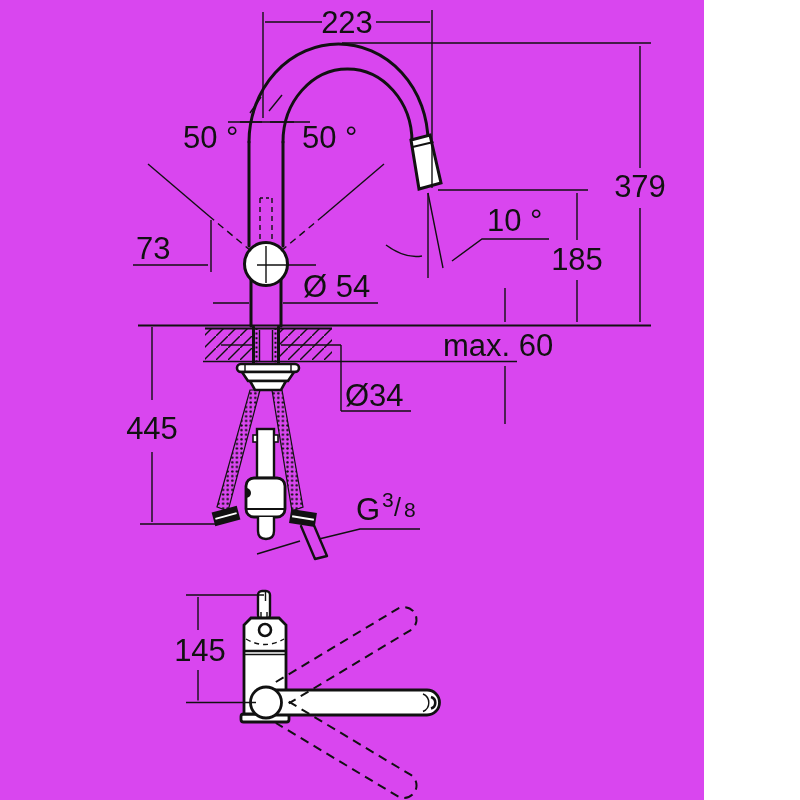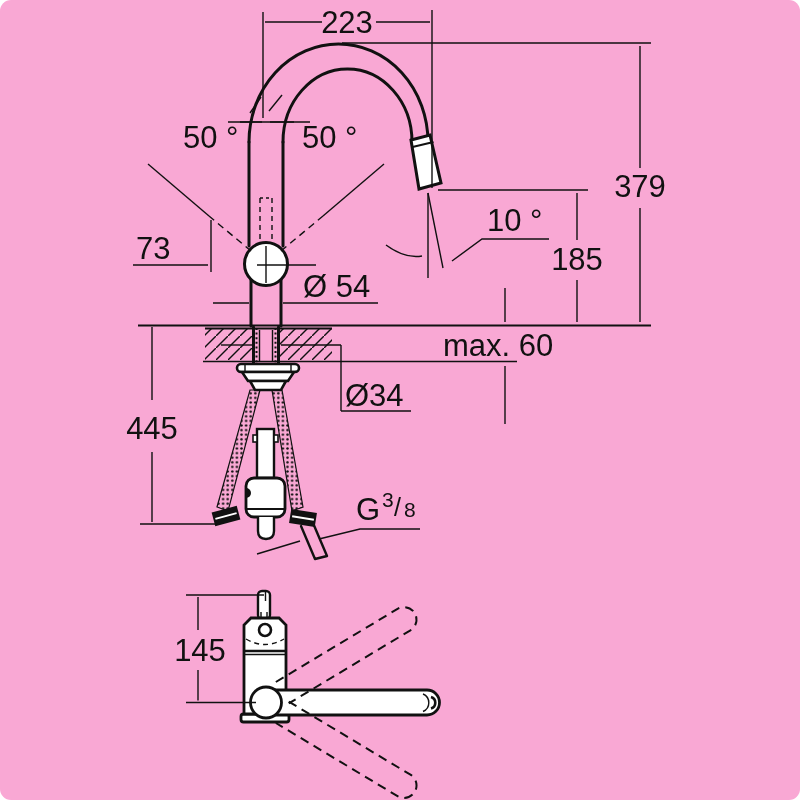--- a/index.html
+++ b/index.html
@@ -1,16 +1,16 @@
 <!DOCTYPE html>
 <html><head>
 <meta charset="utf-8">
 <style>
   html,body{margin:0;padding:0;background:#fff;}
-  .stage{width:800px;height:800px;background:#f9a8d4;position:relative;overflow:hidden;border-radius:11px;}
+  .stage{width:704px;height:800px;background:#d946ef;position:relative;overflow:hidden;}
   svg{display:block;}
   .t{font-family:"Liberation Sans","DejaVu Sans",sans-serif;font-size:31px;fill:#111;}
   .t-sup{font-family:"Liberation Sans","DejaVu Sans",sans-serif;font-size:21px;fill:#111;}
   .t-slash{font-family:"Liberation Sans","DejaVu Sans",sans-serif;font-size:25px;fill:#111;}
   .thin{stroke:#111;stroke-width:1.4;fill:none;}
   .med{stroke:#111;stroke-width:2;fill:none;}
   .obj{stroke:#111;stroke-width:3;fill:none;stroke-linecap:round;}
   .objf{stroke:#111;stroke-width:3;fill:#fff;}
 </style>
 </head>

